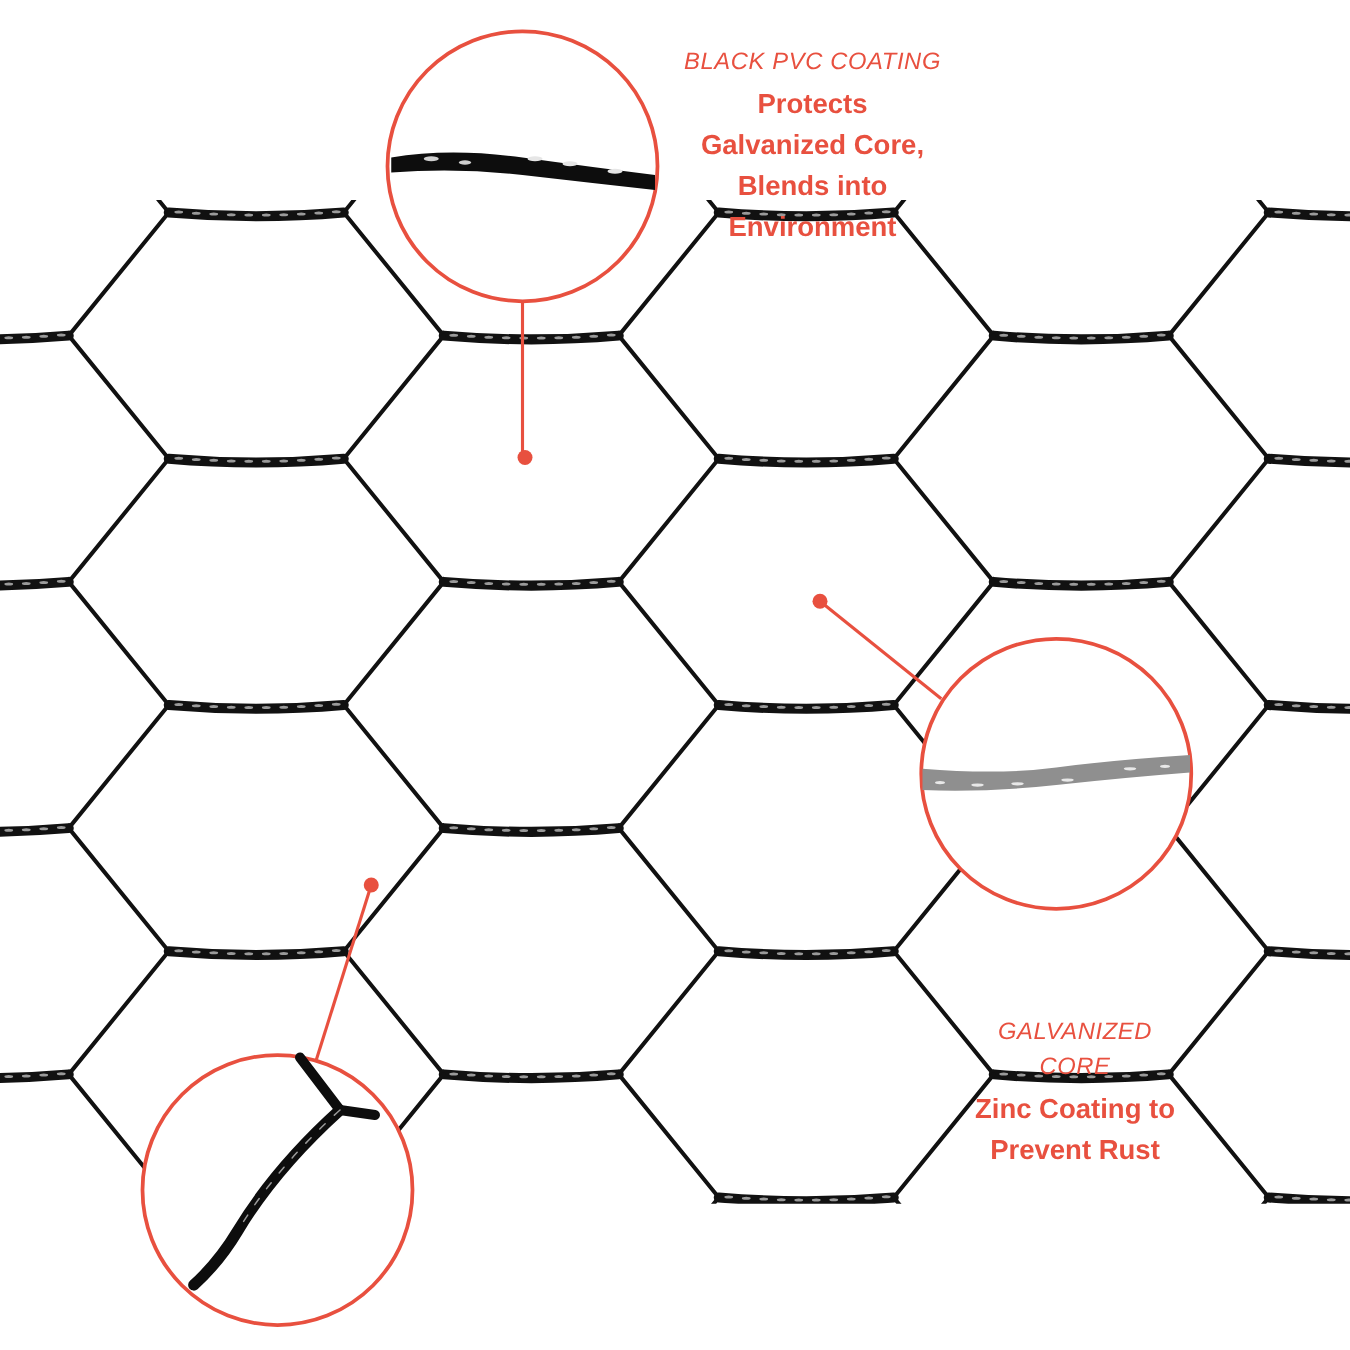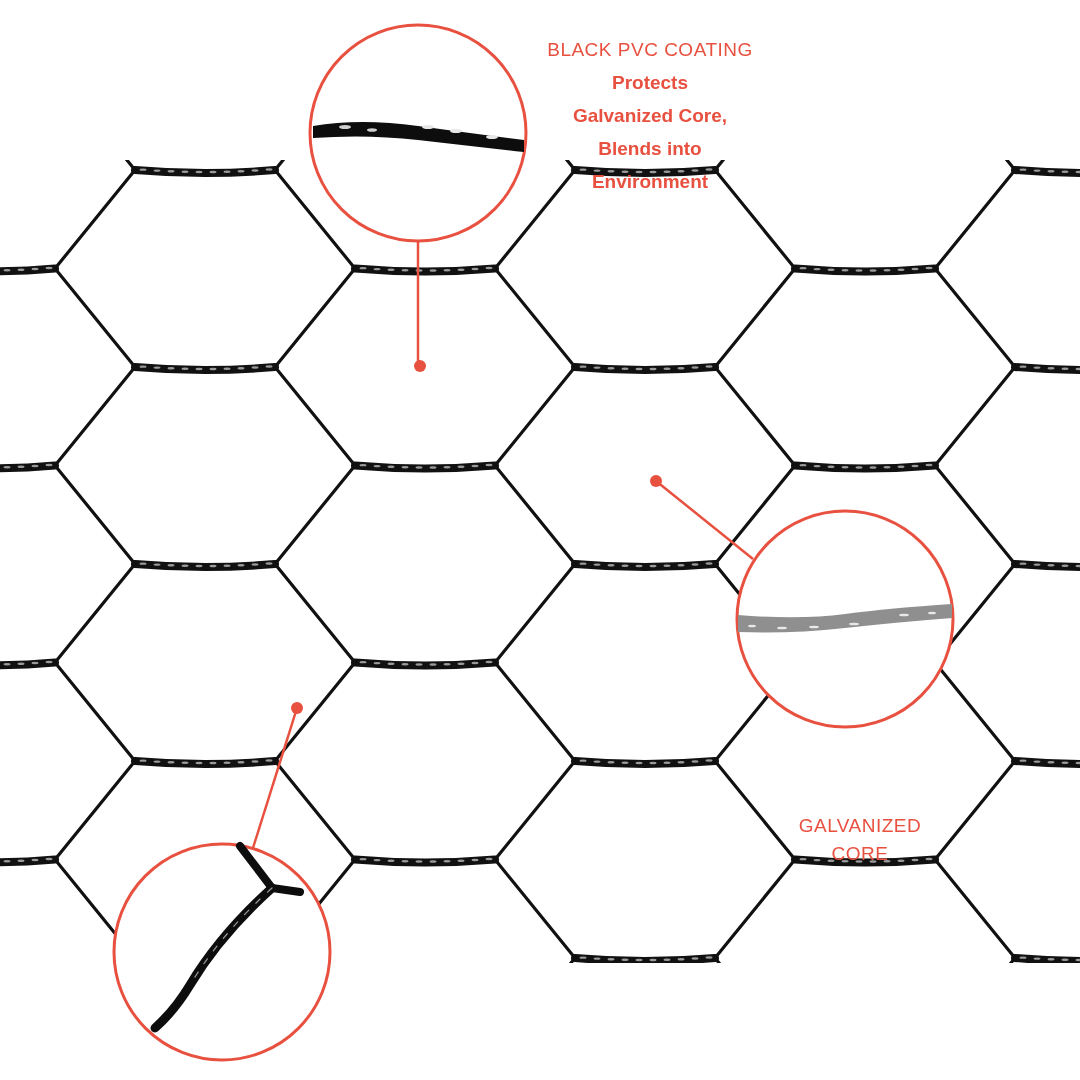--- a/index.html
+++ b/index.html
@@ -12,30 +12,31 @@
     font-family: "Liberation Sans", "DejaVu Sans", sans-serif;
   }
   #mesh { position: absolute; left: 0; top: 0; }
   .callout-text {
     position: absolute;
     text-align: center;
     color: #E8503F;
   }
   .callout-kicker {
     display: block;
+    font-style: italic;
     font-weight: 400;
     font-size: 19px;
     letter-spacing: 0.5px;
     line-height: 28px;
     text-transform: uppercase;
   }
   .callout-body {
     display: block;
     font-weight: 700;
-    font-size: 19px;
+    font-size: 22px;
     line-height: 33px;
     white-space: pre-line;
   }
   .zoom-circle { position: absolute; }
 </style>
 </head>
 <body>
 
 <div id="stage">
 
@@ -942,20 +943,22 @@
       <ellipse cx="782" cy="628" rx="5" ry="1.3" fill="#e8e8e8"></ellipse>
       <ellipse cx="814" cy="627" rx="5" ry="1.3" fill="#e8e8e8"></ellipse>
       <ellipse cx="854" cy="624" rx="5" ry="1.3" fill="#e8e8e8"></ellipse>
       <ellipse cx="904" cy="615" rx="5" ry="1.3" fill="#e8e8e8"></ellipse>
       <ellipse cx="932" cy="613" rx="4" ry="1.3" fill="#e8e8e8"></ellipse>
     </g>
   </svg>
   <div class="callout-text" style="left:745px;top:812px;width:230px;">
     <span class="callout-kicker" style="white-space:pre-line">GALVANIZED
 CORE</span>
+    <span class="callout-body" style="margin-top:2px">Zinc Coating to
+Prevent Rust</span>
   </div>
 
   <svg class="zoom-circle" style="left:0;top:0" width="1080" height="1080" viewBox="0 0 1080 1080">
     <line x1="297" y1="708" x2="253" y2="848" stroke="#E8503F" stroke-width="2.5"></line>
     <circle cx="297" cy="708" r="6" fill="#E8503F"></circle>
     <circle cx="222" cy="952" r="108" fill="#ffffff" stroke="#E8503F" stroke-width="3"></circle>
     <g stroke="#0d0d0d" fill="none" stroke-linecap="round">
       <path d="M240 846 L272 888 L300 892" stroke-width="8"></path>
       <path d="M272 888 Q220 935 190 985 Q175 1010 155 1028" stroke-width="9"></path>
       <path d="M272 888 Q220 935 190 985" stroke="#9a9a9a" stroke-width="1.2" stroke-dasharray="6 10"></path>

